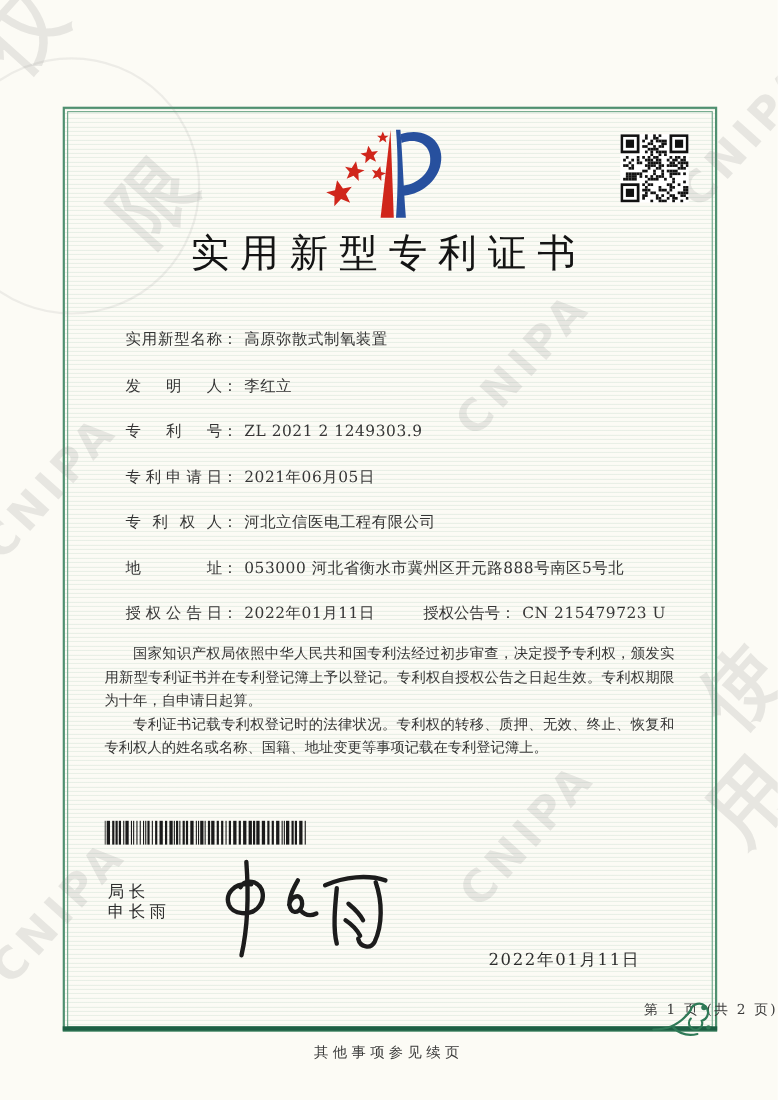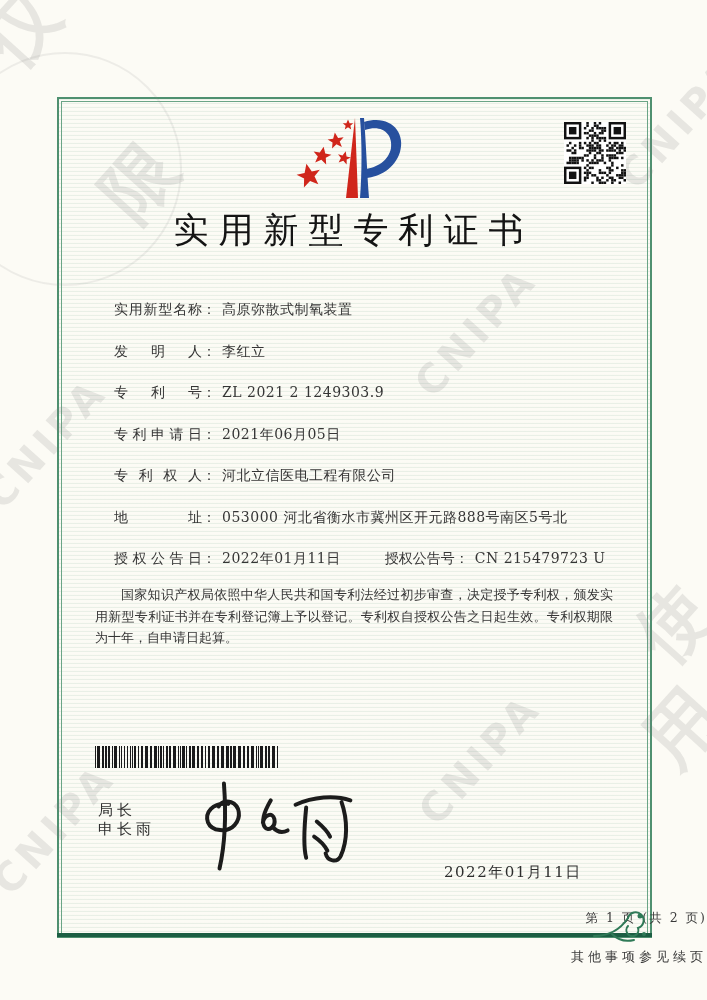--- a/index.html
+++ b/index.html
@@ -42,21 +42,21 @@
   .paragraphs{position:absolute;left:95px;top:584px;width:518px;
               font-size:13px;line-height:21.5px;text-align:justify;}
   .paragraphs p{margin:0;text-indent:2em;}
   .barcode{position:absolute;left:95px;top:746px;width:186px;height:22px;}
   .signer{position:absolute;left:98px;top:801px;font-size:15px;letter-spacing:4px;color:#2e2e2e;}
   .signer div{}
   .signature{position:absolute;left:193px;top:776px;width:168px;height:100px;}
   .issue-date{position:absolute;left:444px;top:863px;font-size:15px;letter-spacing:1.5px;color:#2e2e2e;}
   .page-info{position:absolute;left:0;right:0;top:910px;text-align:right;
              font-size:12.5px;letter-spacing:2px;color:#3a3a3a;}
-  .footer-note{position:absolute;left:0;right:0;top:948px;text-align:right;
+  .footer-note{position:absolute;left:0;right:0;top:948px;text-align:center;
                font-size:13px;letter-spacing:4px;color:#3a3a3a;}
   .flourish{position:absolute;z-index:4;}
 </style>
 </head>
 <body>
 
 <div class="page">
 
   <div class="wm wm-char" style="left:-14px;top:-20px;">仅</div>
   <div class="wm wm-char" style="left:104px;top:134px;">限</div>
@@ -329,20 +329,21 @@
       <div class="f-row">
         <span class="f-label">地址</span><span class="f-colon">：</span><span class="f-value">053000 河北省衡水市冀州区开元路888号南区5号北</span>
       </div>
       <div class="f-row">
         <span class="f-label">授权公告日</span><span class="f-colon">：</span><span class="f-value">2022年01月11日</span><span class="grant-pair2"><span>授权公告号</span><span class="f-colon">：</span><span class="f-value">CN 215479723 U</span></span>
       </div>
     </div>
 
     <div class="paragraphs">
       <p>国家知识产权局依照中华人民共和国专利法经过初步审查，决定授予专利权，颁发实用新型专利证书并在专利登记簿上予以登记。专利权自授权公告之日起生效。专利权期限为十年，自申请日起算。</p>
+      <p>专利证书记载专利权登记时的法律状况。专利权的转移、质押、无效、终止、恢复和专利权人的姓名或名称、国籍、地址变更等事项记载在专利登记簿上。</p>
     </div>
 
     <svg class="barcode" id="barcode-svg" viewBox="0 0 186 22">
         <rect x="0" y="0" width="1" height="22" fill="#1a1a1a"></rect>
         <rect x="2" y="0" width="3" height="22" fill="#1a1a1a"></rect>
         <rect x="7" y="0" width="2" height="22" fill="#1a1a1a"></rect>
         <rect x="10" y="0" width="2" height="22" fill="#1a1a1a"></rect>
         <rect x="13" y="0" width="2" height="22" fill="#1a1a1a"></rect>
         <rect x="17" y="0" width="1" height="22" fill="#1a1a1a"></rect>
         <rect x="19" y="0" width="3" height="22" fill="#1a1a1a"></rect>

